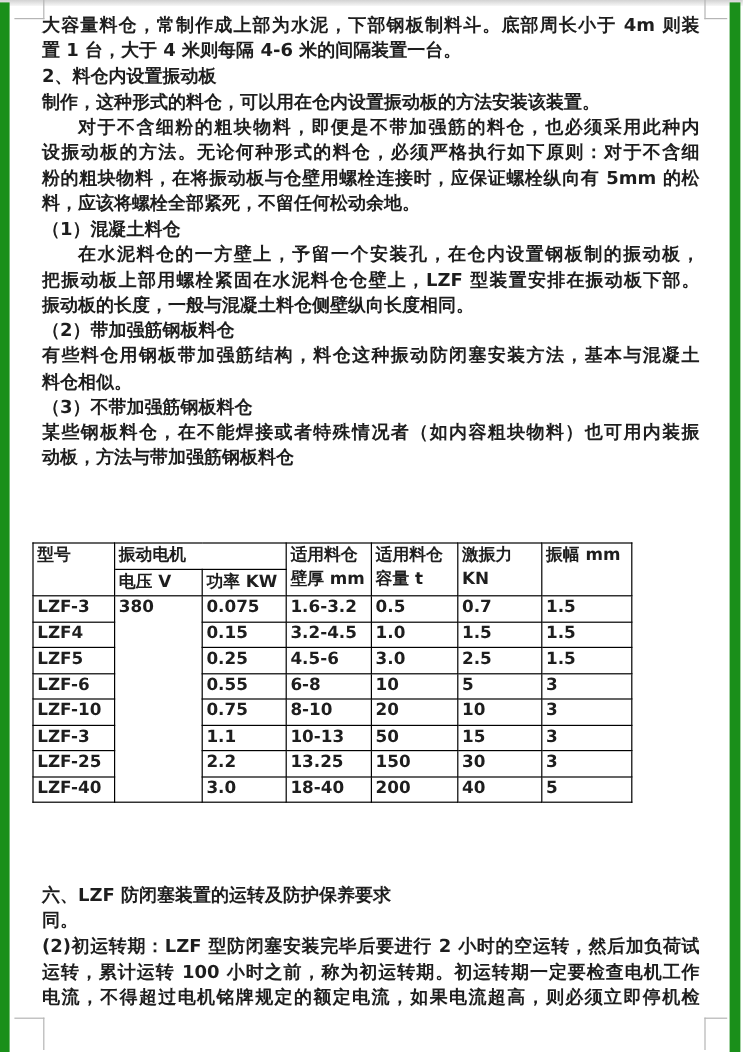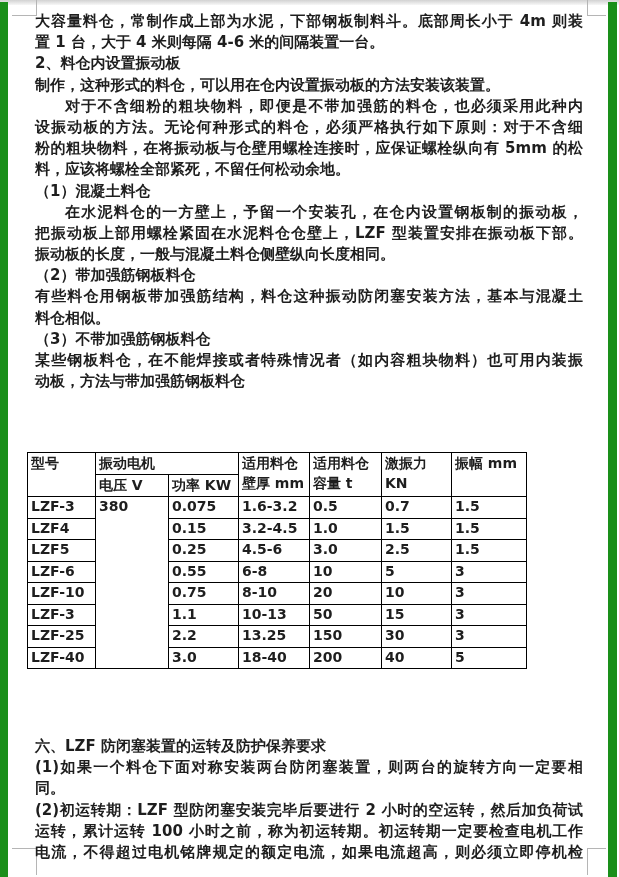--- a/index.html
+++ b/index.html
@@ -158,18 +158,17 @@
           <td>200</td>
           <td>40</td>
           <td>5</td>
         </tr>
       </tbody>
     </table>
   </div>
 
 <div id="text-bottom" class="text-block">
     <div class="line">六、LZF 防闭塞装置的运转及防护保养要求</div>
-    <div class="line just">(1)如果一个料仓下面对称安装两台防闭塞装置，则两台的旋转方向一定要相</div>
     <div class="line">同。</div>
     <div class="line just">(2)初运转期：LZF 型防闭塞安装完毕后要进行 2 小时的空运转，然后加负荷试</div>
     <div class="line just">运转，累计运转 100 小时之前，称为初运转期。初运转期一定要检查电机工作</div>
     <div class="line just">电流，不得超过电机铭牌规定的额定电流，如果电流超高，则必须立即停机检</div>
   </div>
 
 </body></html>

